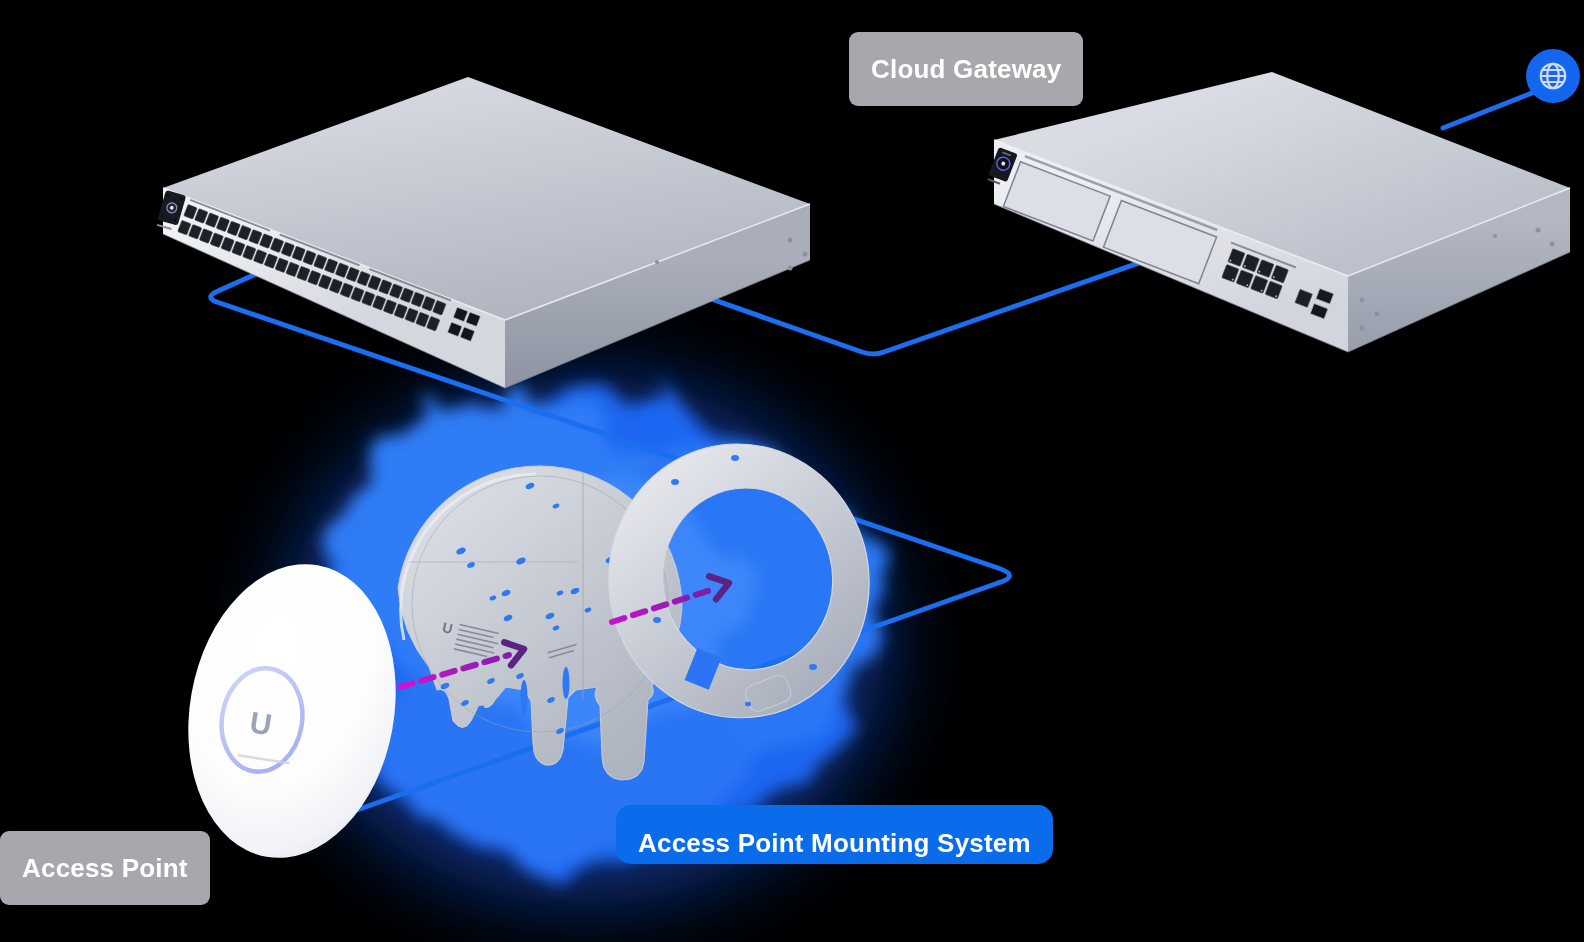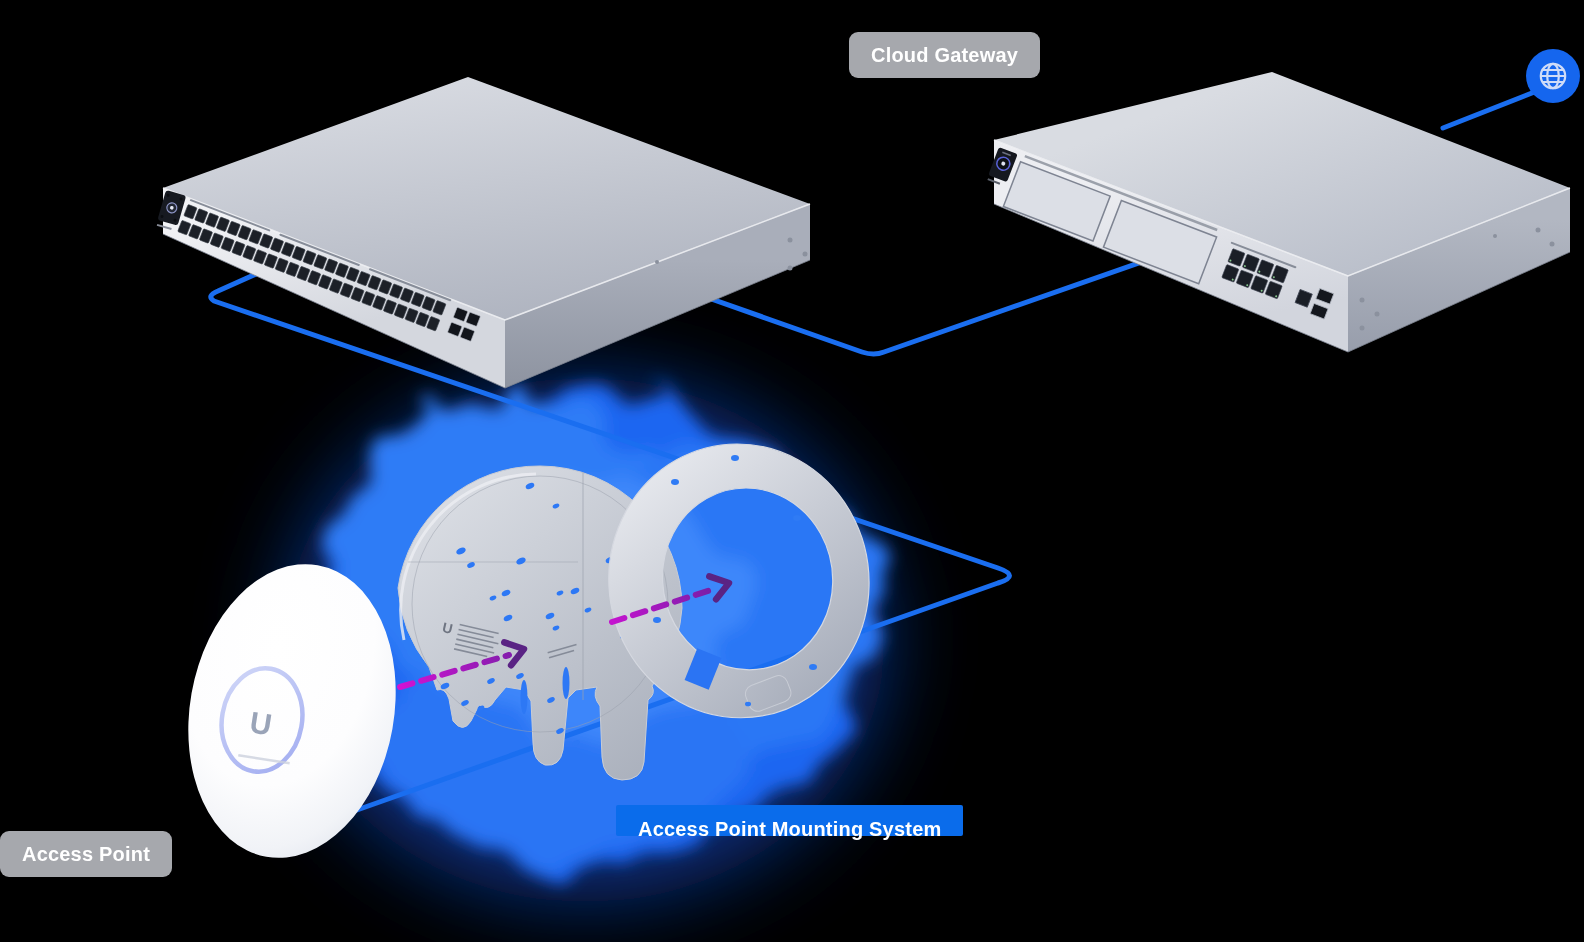--- a/index.html
+++ b/index.html
@@ -1,23 +1,23 @@
 <!DOCTYPE html>
 <html style="--pill-gray: #a6a8ad; --pill-blue: #0a6ceb; --pill-text: #ffffff;"><head>
 <meta charset="utf-8">
 <style>
   html,body{margin:0;padding:0;background:#000;}
   #stage{position:relative;width:1584px;height:942px;background:#000;overflow:hidden;
          font-family:"Liberation Sans", sans-serif;}
   #scene-svg{position:absolute;left:0;top:0;}
   .pill{position:absolute;z-index:5;color:var(--pill-text,#fff);font-weight:bold;
-        font-size:20px;line-height:46px;height:46px;padding:0 22px;border-radius:9px;
+        font-size:26px;line-height:46px;height:46px;padding:14px 22px;border-radius:9px;
         white-space:nowrap;letter-spacing:.2px;}
   .pill-gray{background:var(--pill-gray,#a6a8ad);}
-  .pill-blue{background:var(--pill-blue,#0a6ceb);height:31px;line-height:48px;border-radius:2px;}
+  .pill-blue{background:var(--pill-blue,#0a6ceb);height:31px;line-height:48px;border-radius:15px;}
   #lbl-switching{left:4px;top:62px;}
   #lbl-gateway{left:849px;top:32px;}
   #lbl-ap{left:0px;top:831px;text-align:right;}
   #lbl-mount{left:616px;top:805px;}
 </style>
 </head>
 <body>
 
 <div id="stage">
 

